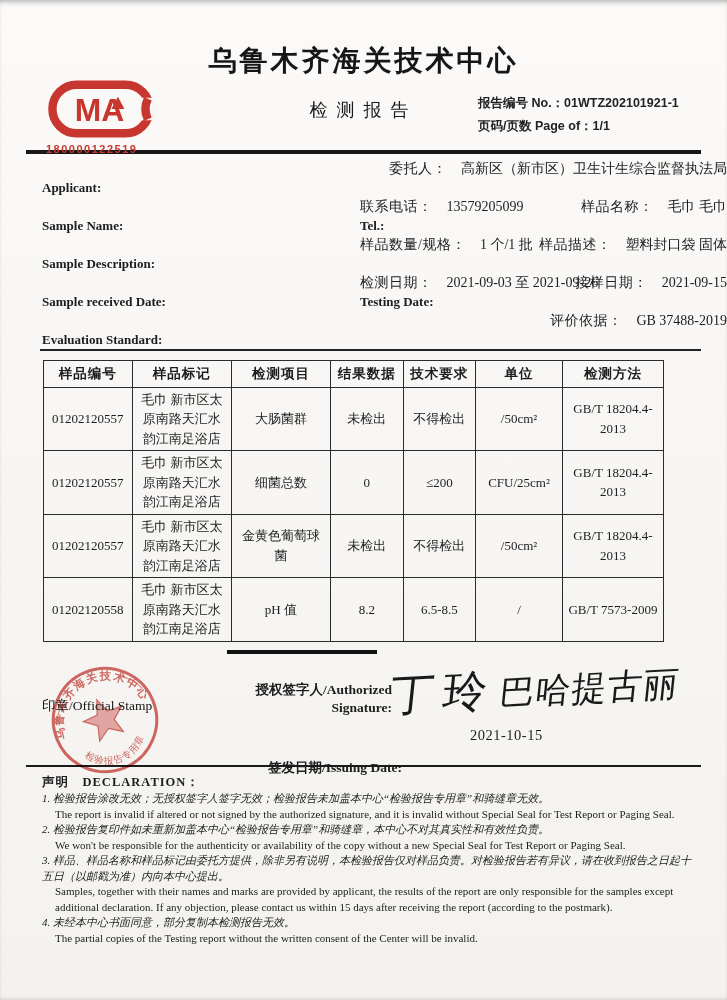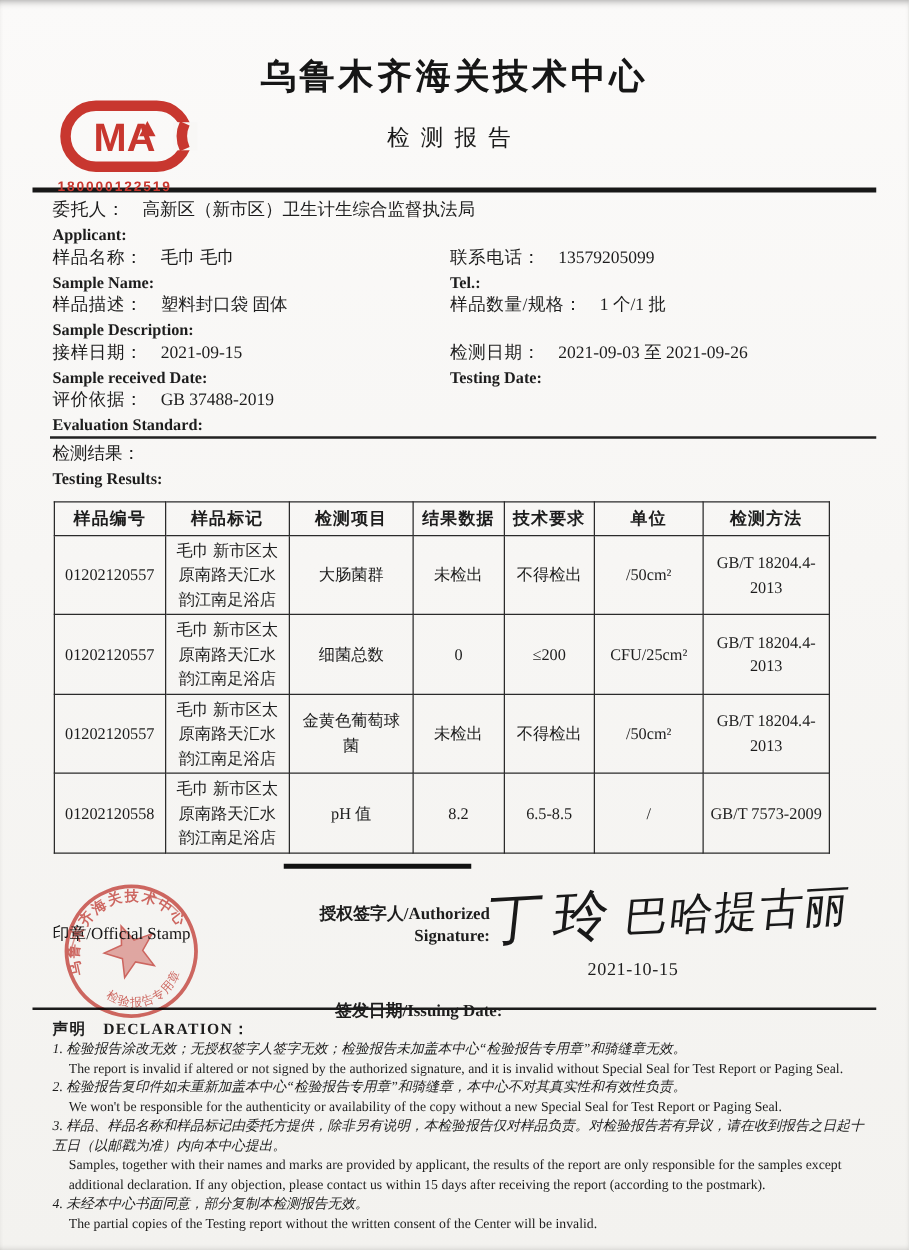--- a/index.html
+++ b/index.html
@@ -29,21 +29,21 @@
   .cma-num { color:#c8372f; font-family:"Liberation Sans", sans-serif; font-size:11px; font-weight:bold; letter-spacing:1.5px; margin-top:1px; }
 
   .rule-thick { height:3.5px; background:#181818; margin:0 26px; }
   .rule-thin  { height:2px;  background:#222;     margin:0 26px 0 40px; }
   .rule-mid   { height:2.5px; background:#1b1b1b; margin:0 26px; }
 
   
   .info { padding:5px 0 0 42px; }
   .info-row { position:relative; }
   .cell-right { position:absolute; left:318px; top:0; }
-  .line-cn { font-size:14px; line-height:19px; white-space:nowrap; }
+  .line-cn { font-size:14px; line-height:19px; white-space:nowrap;text-align:right; }
   .line-cn .lbl { letter-spacing:.5px; }
   .line-cn .val { margin-left:14px; }
   .line-en { font-size:13px; font-weight:bold; line-height:19px; white-space:nowrap; }
 
   .results-head { padding:3px 0 0 42px; }
   .results-head .cn { font-size:14px; line-height:19px; }
   .results-head .en { font-size:13px; font-weight:bold; line-height:19px; }
 
   
   table.res { border-collapse:collapse; margin:9px 0 0 43px; width:621px; table-layout:fixed; }
@@ -86,20 +86,24 @@
         <rect x="6" y="5" width="104" height="52" rx="26" fill="none" stroke="#c8372f" stroke-width="9"></rect>
         <rect x="98" y="19" width="22" height="24" fill="#f8f7f5"></rect>
         <path d="M108,20 A26,26 0 0 0 108,42" fill="none" stroke="#c8372f" stroke-width="9"></path>
         <text x="30" y="44" font-family="Liberation Sans, sans-serif" font-size="34" font-weight="bold" fill="#c8372f">MA</text>
         <polygon points="76,18 83,31 69,31" fill="#c8372f"></polygon>
       </svg>
       <div class="cma-num">180000122519</div>
     </div>
     <div class="org-title">乌鲁木齐海关技术中心</div>
     <div class="report-title">检测报告</div>
+    <div class="report-meta">
+      <div>报告编号 No.：01WTZ202101921-1</div>
+      <div>页码/页数 Page of：1/1</div>
+    </div>
   </div>
 
   <div class="rule-thick"></div>
 
   <div class="info">
 
     <div class="info-row">
       <div class="line-cn"><span class="lbl">委托人：</span><span class="val">高新区（新市区）卫生计生综合监督执法局</span></div>
       <div class="line-en">Applicant:</div>
     </div>
@@ -131,24 +135,20 @@
     </div>
 
     <div class="info-row">
       <div class="line-cn"><span class="lbl">评价依据：</span><span class="val">GB 37488-2019</span></div>
       <div class="line-en">Evaluation Standard:</div>
     </div>
   </div>
 
   <div class="rule-thin"></div>
 
-  <div class="results-head">
-    <div class="cn">检测结果：</div>
-    <div class="en">Testing Results:</div>
-  </div>
 
   <table class="res">
     <colgroup>
       <col style="width:14.3%">
         <col style="width:16%">
         <col style="width:16%">
       <col style="width:11.7%">
         <col style="width:11.7%">
         <col style="width:14%">
         <col style="width:16.3%">

